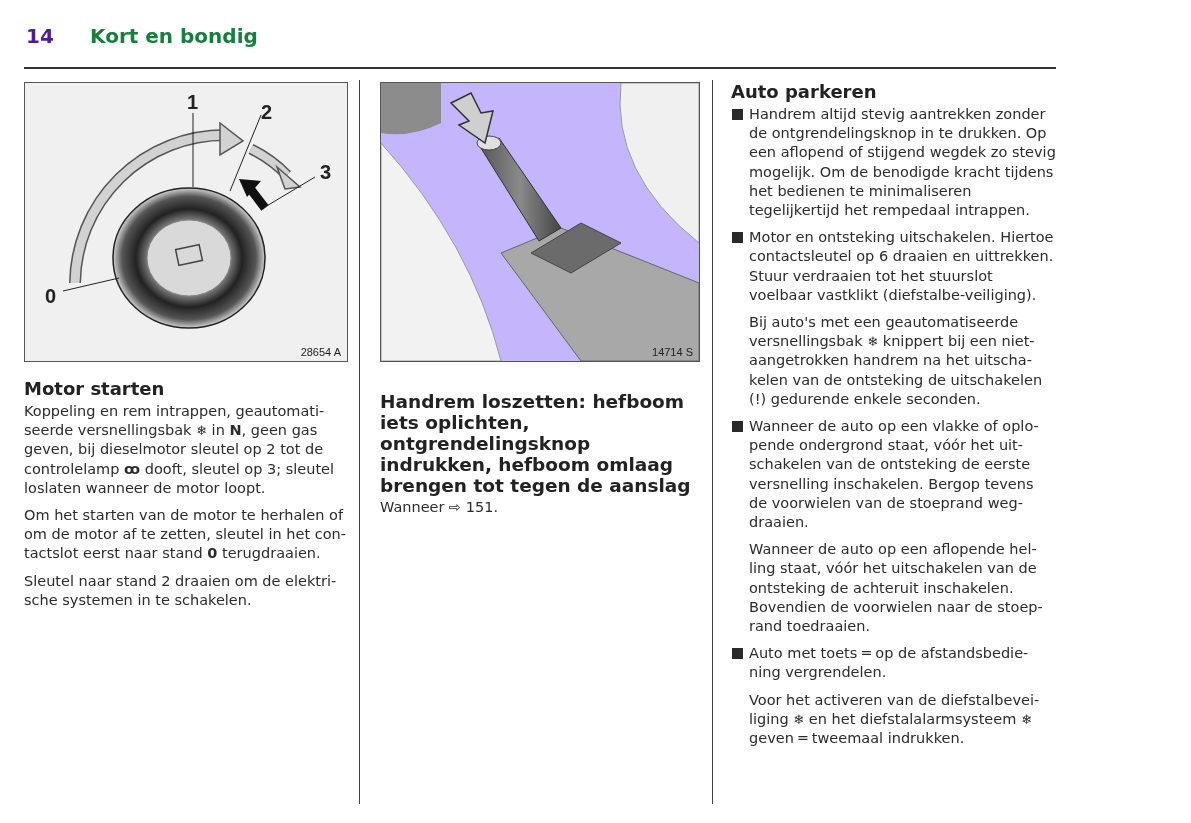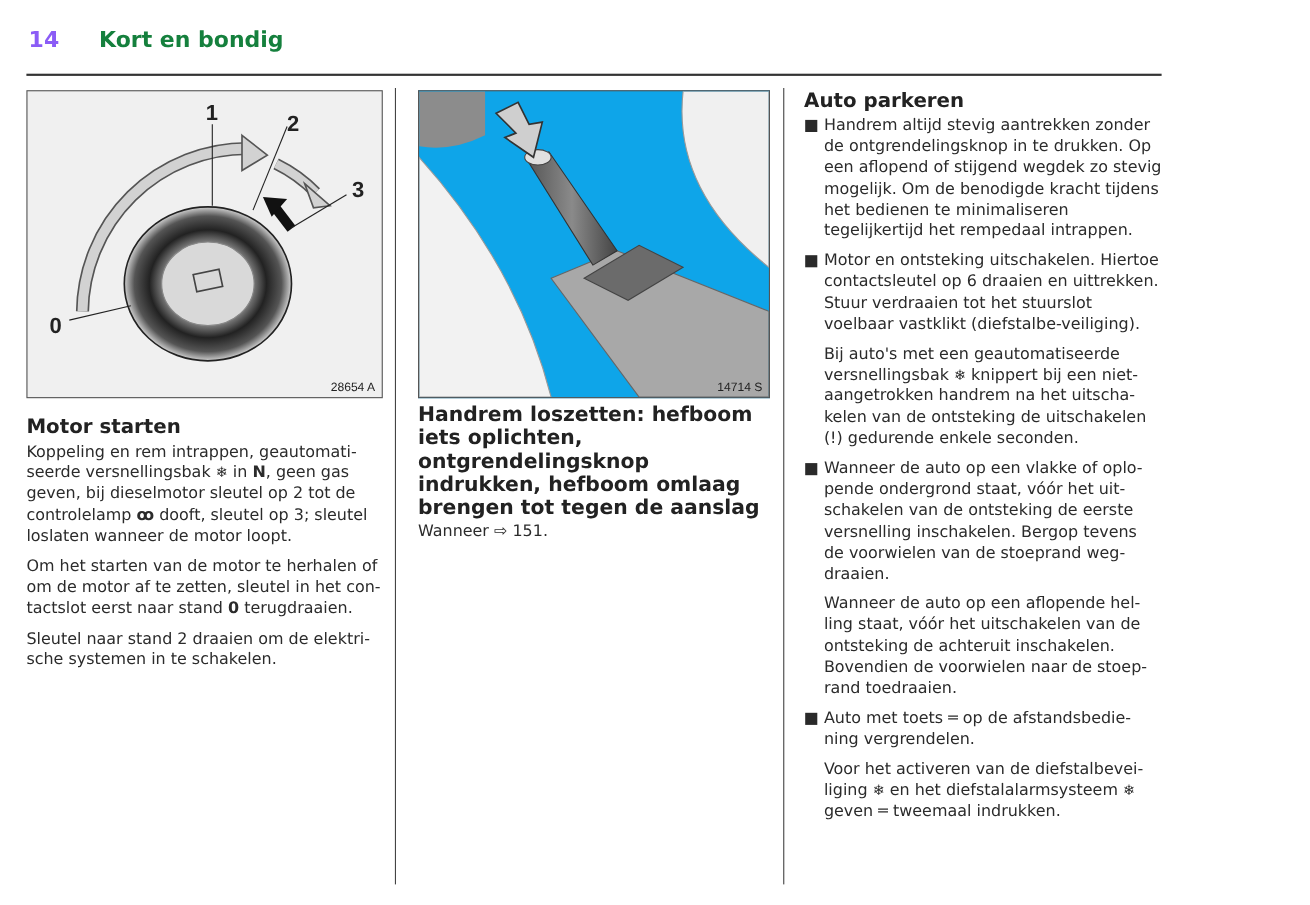--- a/index.html
+++ b/index.html
@@ -1,21 +1,21 @@
 <!DOCTYPE html>
 <html><head>
 <meta charset="utf-8">
 <style>
   html, body { margin:0; padding:0; }
   body {
     width:1191px; height:823px; background:#ffffff; position:relative; overflow:hidden;
     font-family:"DejaVu Sans", sans-serif; color:#2a2a2a;
   }
   .header { position:absolute; left:26px; top:24px; height:30px; }
-  .page-num { position:absolute; left:0; top:0; font-size:20px; font-weight:bold; color:#8b5cf6; white-space:nowrap; }
+  .page-num { position:absolute; left:0; top:0; font-size:20px; font-weight:bold; color:#4c1d95; white-space:nowrap; }
   .chapter { position:absolute; left:64px; top:0; font-size:20px; font-weight:bold; color:#15803d; white-space:nowrap; }
   .header-rule { position:absolute; left:24px; top:67px; width:1032px; height:2px; background:#333; }
   .col-divider { position:absolute; width:1px; background:#444; }
   .figure { position:absolute; border:1px solid #555; background:#f0f0f0; overflow:hidden; }
   .figure svg { position:absolute; left:0; top:0; }
   .fig-id { position:absolute; right:6px; bottom:3px; font-family:"Liberation Sans", sans-serif; font-size:11px; color:#222; }
   .col { position:absolute; font-size:14.5px; line-height:19.2px; color:#2b2b2b; }
   .h2 { font-size:18px; font-weight:bold; color:#222; line-height:22px; margin-bottom:2px; }
   .h2big { font-size:18.5px; font-weight:bold; color:#222; line-height:21px; margin-bottom:2px; }
   p { margin:0 0 8px 0; }
@@ -70,21 +70,21 @@
     <line x1="38" y1="208" x2="94" y2="195" stroke="#222" stroke-width="1"></line>
 
     <text x="162" y="26" font-family="Liberation Sans, sans-serif" font-size="20" font-weight="bold" fill="#222">1</text>
     <text x="236" y="36" font-family="Liberation Sans, sans-serif" font-size="20" font-weight="bold" fill="#222">2</text>
     <text x="295" y="96" font-family="Liberation Sans, sans-serif" font-size="20" font-weight="bold" fill="#222">3</text>
     <text x="20" y="220" font-family="Liberation Sans, sans-serif" font-size="20" font-weight="bold" fill="#222">0</text>
   </svg>
   <span class="fig-id">28654 A</span>
 </div>
 
-<div class="figure" style="left:380px; top:82px; width:318px; height:278px; background:#0ea5e9;">
+<div class="figure" style="left:380px; top:82px; width:318px; height:278px; background:#c4b5fd;">
   <svg width="318" height="278" viewBox="0 0 318 278">
     <defs>
       <linearGradient id="lev" x1="0" y1="0" x2="1" y2="0">
         <stop offset="0%" stop-color="#555"></stop>
         <stop offset="50%" stop-color="#8a8a8a"></stop>
         <stop offset="100%" stop-color="#444"></stop>
       </linearGradient>
     </defs>
     <path d="M 0 60 Q 90 160 120 278 L 0 278 Z" fill="#f2f2f2" stroke="#999"></path>
     <path d="M 240 0 Q 230 90 318 160 L 318 0 Z" fill="#f0f0f0" stroke="#999"></path>
@@ -98,21 +98,21 @@
   <span class="fig-id">14714 S</span>
 </div>
 
 <div class="col" style="left:24px; top:378px; width:322px;">
   <div class="h2">Motor starten</div>
   <p><span>Koppeling en rem intrappen, geautomati-seerde versnellingsbak </span><span class="sym">❄</span><span> in </span><b>N</b><span>, geen gas geven, bij dieselmotor sleutel op 2 tot de controlelamp </span><b>ꝏ</b><span> dooft, sleutel op 3; sleutel loslaten wanneer de motor loopt.</span></p>
   <p><span>Om het starten van de motor te herhalen of om de motor af te zetten, sleutel in het con-tactslot eerst naar stand </span><b>0</b><span> terugdraaien.</span></p>
   <p>Sleutel naar stand 2 draaien om de elektri-sche systemen in te schakelen.</p>
 </div>
 
-<div class="col" style="left:380px; top:367px; width:320px;">
+<div class="col" style="left:380px; top:391px; width:320px;">
   <div class="h2big">Handrem loszetten: hefboom iets oplichten, ontgrendelingsknop indrukken, hefboom omlaag brengen tot tegen de aanslag</div>
   <p><span>Wanneer</span> <span>⇨</span> <span>151.</span></p>
 </div>
 
 <div class="col" style="left:731px; top:81px; width:325px;">
   <div class="h2">Auto parkeren</div>
   <div class="bullet"><span class="sq"></span><span>Handrem altijd stevig aantrekken zonder de ontgrendelingsknop in te drukken. Op een aflopend of stijgend wegdek zo stevig mogelijk. Om de benodigde kracht tijdens het bedienen te minimaliseren tegelijkertijd het rempedaal intrappen.</span></div>
   <div class="bullet"><span class="sq"></span><span>Motor en ontsteking uitschakelen. Hiertoe contactsleutel op 6 draaien en uittrekken. Stuur verdraaien tot het stuurslot voelbaar vastklikt (diefstalbe-veiliging).</span></div>
   <div class="indent"><span>Bij auto's met een geautomatiseerde versnellingsbak </span><span class="sym">❄</span><span> knippert bij een niet-aangetrokken handrem na het uitscha-kelen van de ontsteking de uitschakelen </span><span>(!)</span><span> gedurende enkele seconden.</span></div>
   <div class="bullet"><span class="sq"></span><span>Wanneer de auto op een vlakke of oplo-pende ondergrond staat, vóór het uit-schakelen van de ontsteking de eerste versnelling inschakelen. Bergop tevens de voorwielen van de stoeprand weg-draaien.</span></div>

